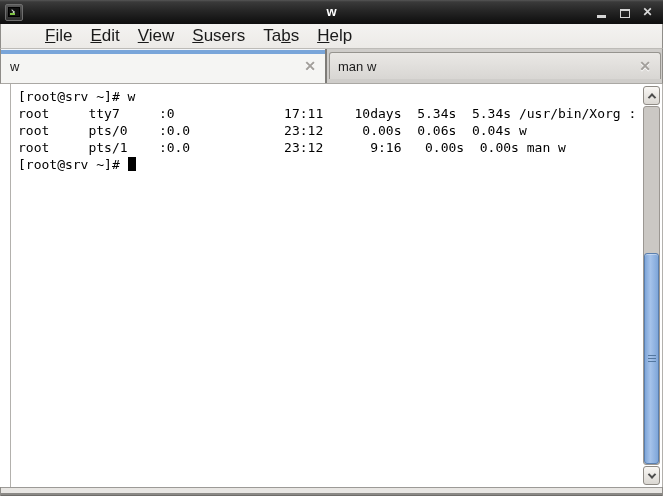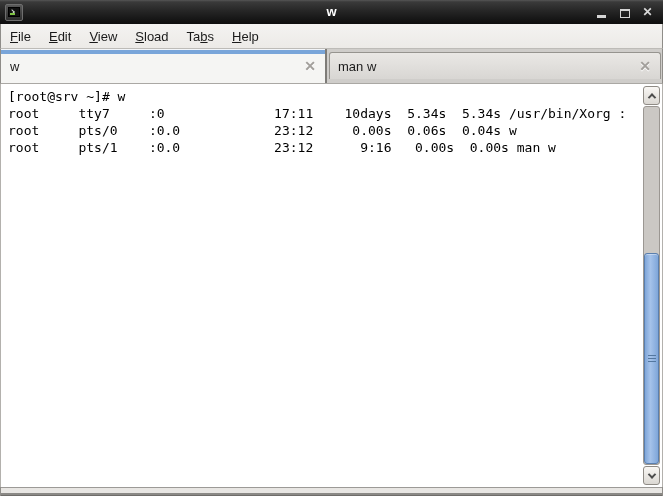--- a/index.html
+++ b/index.html
@@ -31,21 +31,21 @@
   .ctl-min .bar { width: 9px; height: 3px; background: #d4d4d4; margin-top: 8px; }
   .ctl-max .box { width: 10px; height: 9px; border: 1px solid #d4d4d4; border-top-width: 2px; margin-top: 2px; }
   .ctl-close { color: #d9d9d9; font-size: 12px; font-weight: bold; line-height: 16px; }
 
   
   .menubar {
     height: 25px; flex: 0 0 25px; display: flex; align-items: center;
     background: linear-gradient(#f4f3f1,#eceae7);
     border-bottom: 1px solid #bdbbb7;
     border-left: 1px solid #8f8d89; border-right: 1px solid #8f8d89;
-    font-size: 13px; color: #1a1a1a;
+    font-size: 17px; color: #1a1a1a; padding-left: 35px;
   }
   .mi { padding: 3px 9px; cursor: default; }
   .mi u { text-decoration: underline; }
 
   
   .tabbar {
     height: 35px; flex: 0 0 35px; display: flex; align-items: stretch;
     background: #cfcdca; border-left: 1px solid #8f8d89; border-right: 1px solid #8f8d89;
     border-bottom: 1px solid #aaa8a4;
   }
@@ -60,21 +60,21 @@
     background: linear-gradient(180deg,#f2f5f9 0 1px,#79a5d9 1px 5px); }
   .tab.inactive {
     flex: 1 1 auto; margin: 3px 1px 4px 2px;
     background: linear-gradient(#eae8e5,#d8d6d3);
     border: 1px solid #96948f; border-bottom: none; border-radius: 3px 3px 0 0;
     padding: 0 6px 0 8px;
   }
 
   
   .main { flex: 1 1 auto; position: relative; background: #ffffff;
-    border-left: 1px solid #b3b1ad; border-right: 1px solid #b3b1ad; }
+    border-left: 1px solid #b3b1ad; border-right: 1px solid #b3b1ad; margin-left: 10px; }
   .screen { padding: 4px 0 0 7px; }
   .term-line { white-space: pre; font-family: "DejaVu Sans Mono", monospace;
     font-size: 13px; line-height: 17px; color: #000000; }
   .cursor { display: inline-block; width: 8px; height: 14px; background: #000; vertical-align: -2px; }
 
   
   .scrollbar { position: absolute; top: 2px; right: 2px; bottom: 2px; width: 17px;
     display: flex; flex-direction: column; gap: 1px; }
   .sb-btn { flex: 0 0 19px; border: 1px solid #8f8b85; border-radius: 3px;
     background: linear-gradient(#f9f7f4,#dbd8d3);
@@ -117,21 +117,21 @@
       <div class="ctl ctl-close">
           <span>✕</span>
         </div>
     </div>
   </div>
 
   <div class="menubar">
     <span class="mi"><span></span><u>F</u><span>ile</span></span>
     <span class="mi"><span></span><u>E</u><span>dit</span></span>
     <span class="mi"><span></span><u>V</u><span>iew</span></span>
-    <span class="mi"><span></span><u>S</u><span>load</span></span>
+    <span class="mi"><span></span><u>S</u><span>users</span></span>
     <span class="mi"><span>Ta</span><u>b</u><span>s</span></span>
     <span class="mi"><span></span><u>H</u><span>elp</span></span>
   </div>
 
   <div class="tabbar">
     <div class="tab active">
       <span>w</span>
       <span class="tab-close">✕</span>
     </div>
     <div class="tab inactive">
@@ -139,20 +139,21 @@
       <span class="tab-close">✕</span>
     </div>
   </div>
 
   <div class="main">
     <div class="screen">
       <div class="term-line">[root@srv ~]# w</div>
       <div class="term-line">root     tty7     :0              17:11    10days  5.34s  5.34s /usr/bin/Xorg :</div>
       <div class="term-line">root     pts/0    :0.0            23:12     0.00s  0.06s  0.04s w</div>
       <div class="term-line">root     pts/1    :0.0            23:12      9:16   0.00s  0.00s man w</div>
+      <div class="term-line"><span>[root@srv ~]# </span><span class="cursor"></span></div>
     </div>
 
     <div class="scrollbar">
       <div class="sb-btn">
           <span class="chev up"></span>
         </div>
       <div class="sb-trough">
         <div class="sb-thumb">
           <span class="sb-grip"></span>
         </div>

